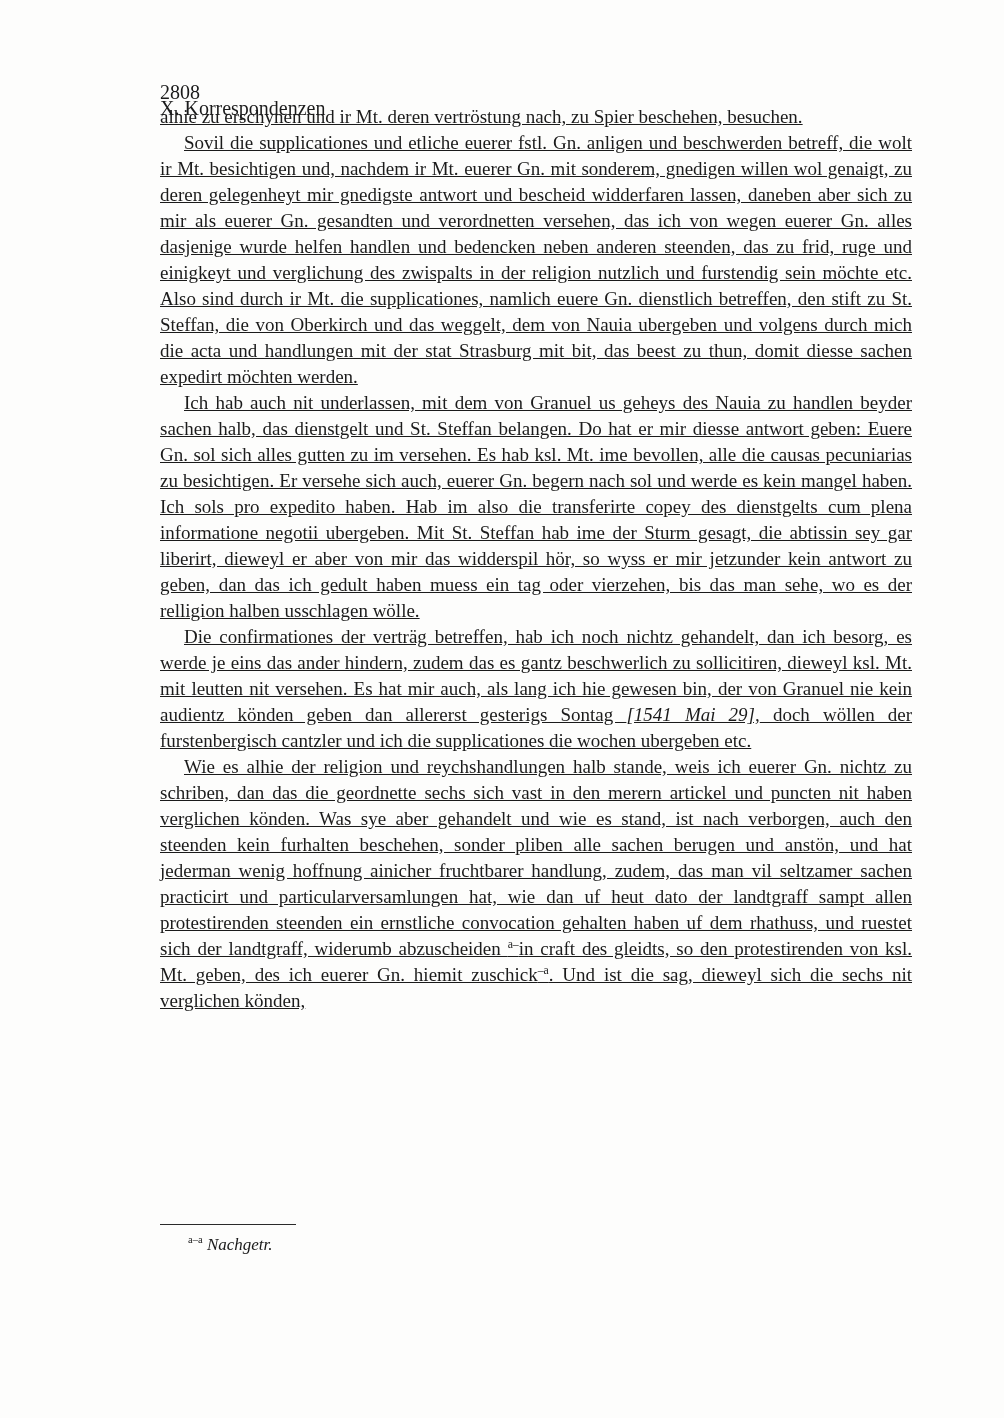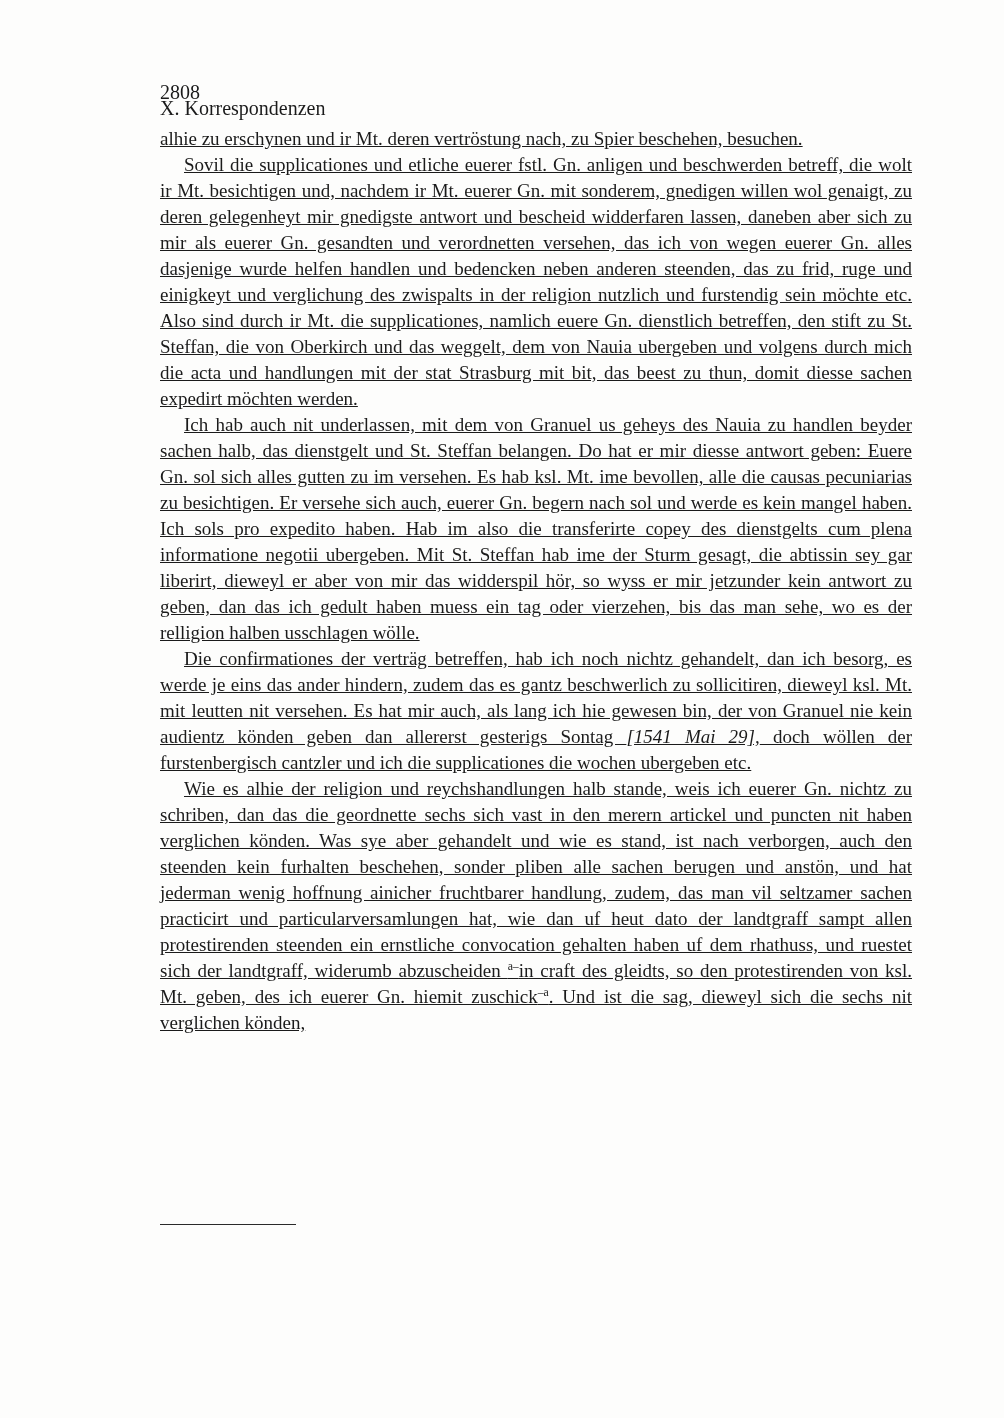--- a/index.html
+++ b/index.html
@@ -20,21 +20,20 @@
     position: absolute;
     left: 160px;
     top: 80px;
     width: 752px;
   }
   .page-header {
     position: relative;
     font-size: 20px;
     line-height: 24px;
     height: 24px;
-    margin-bottom: 22px;
   }
   .page-number {
     position: absolute;
     left: 0;
     top: 0;
   }
   .running-title {
     position: absolute;
     left: 0;
     right: 0;
@@ -102,15 +101,20 @@
         <p class="para indent"><span>Sovil die supplicationes und etliche euerer fstl. Gn. anligen und beschwerden betreff, die wolt ir Mt. besichtigen und, nachdem ir Mt. euerer Gn. mit sonderem, gnedigen willen wol genaigt, zu deren gelegenheyt mir gnedigste antwort und bescheid widderfaren lassen, daneben aber sich zu mir als euerer Gn. gesandten und verordnetten versehen, das ich von wegen euerer Gn. alles dasjenige wurde helfen handlen und bedencken neben anderen steenden, das zu frid, ruge und einigkeyt und verglichung des zwispalts in der religion nutzlich und furstendig sein möchte etc. Also sind durch ir Mt. die supplicationes, namlich euere Gn. dienstlich betreffen, den stift zu St. Steffan, die von Oberkirch und das weggelt, dem von Nauia ubergeben und volgens durch mich die acta und handlungen mit der stat Strasburg mit bit, das beest zu thun, domit diesse sachen expedirt möchten werden.</span></p>
         <p class="para indent"><span>Ich hab auch nit underlassen, mit dem von Granuel us geheys des Nauia zu handlen beyder sachen halb, das dienstgelt und St. Steffan belangen. Do hat er mir diesse antwort geben: Euere Gn. sol sich alles gutten zu im versehen. Es hab ksl. Mt. ime bevollen, alle die causas pecuniarias zu besichtigen. Er versehe sich auch, euerer Gn. begern nach sol und werde es kein mangel haben. Ich sols pro expedito haben. Hab im also die transferirte copey des dienstgelts cum plena informatione negotii ubergeben. Mit St. Steffan hab ime der Sturm gesagt, die abtissin sey gar liberirt, dieweyl er aber von mir das widderspil hör, so wyss er mir jetzunder kein antwort zu geben, dan das ich gedult haben muess ein tag oder vierzehen, bis das man sehe, wo es der relligion halben usschlagen wölle.</span></p>
         <p class="para indent"><span>Die confirmationes der verträg betreffen, hab ich noch nichtz gehandelt, dan ich besorg, es werde je eins das ander hindern, zudem das es gantz beschwerlich zu sollicitiren, dieweyl ksl. Mt. mit leutten nit versehen. Es hat mir auch, als lang ich hie gewesen bin, der von Granuel nie kein audientz könden geben dan allererst gesterigs Sontag </span><em>[1541 Mai 29],</em><span> doch wöllen der furstenbergisch cantzler und ich die supplicationes die wochen ubergeben etc.</span></p>
         <p class="para indent"><span>Wie es alhie der religion und reychshandlungen halb stande, weis ich euerer Gn. nichtz zu schriben, dan das die geordnette sechs sich vast in den merern artickel und puncten nit haben verglichen könden. Was sye aber gehandelt und wie es stand, ist nach verborgen, auch den steenden kein furhalten beschehen, sonder pliben alle sachen berugen und anstön, und hat jederman wenig hoffnung ainicher fruchtbarer handlung, zudem, das man vil seltzamer sachen practicirt und particularversamlungen hat, wie dan uf heut dato der landtgraff sampt allen protestirenden steenden ein ernstliche convocation gehalten haben uf dem rhathuss, und ruestet sich der landtgraff, widerumb abzuscheiden </span><sup>a–</sup><span>in craft des gleidts, so den protestirenden von ksl. Mt. geben, des ich euerer Gn. hiemit zuschick</span><sup>–a</sup><span>. Und ist die sag, dieweyl sich die sechs nit verglichen könden,</span></p>
       </div>
 
   </div>
 
   <div class="footnote-section">
     <div class="footnote-rule"></div>
+    <div class="footnote-line">
+      <sup>a–a</sup>
+      <span> </span>
+      <span class="footnote-text">Nachgetr.</span>
+    </div>
   </div>
 
 </div>
 
 </body></html>

